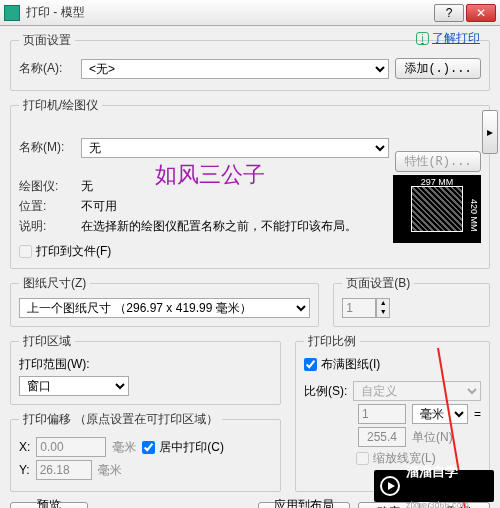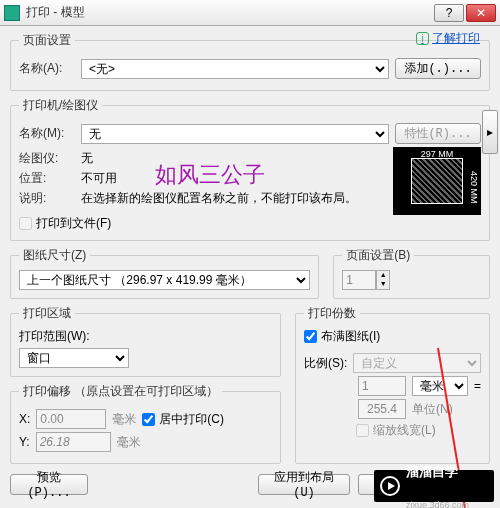--- a/index.html
+++ b/index.html
@@ -12,21 +12,21 @@
 .client{padding:6px 10px 6px 10px;background:#f0f0f0;}
 .help{position:absolute;right:20px;top:30px;color:#15c;text-decoration:underline;cursor:pointer;display:flex;align-items:center;gap:3px;}
 .help .i{width:13px;height:13px;border:1px solid #3a6;color:#3a6;border-radius:3px;font-size:10px;display:flex;align-items:center;justify-content:center;}
 fieldset{border:1px solid #ccc;border-radius:2px;padding:6px 8px 8px 8px;margin-bottom:6px;background:#f0f0f0;}
 legend{padding:0 4px;color:#333;}
 .row{display:flex;align-items:center;margin:3px 0;gap:6px;}
 .lbl{width:56px;color:#333;}
 select,input[type=text]{height:20px;border:1px solid #aaa;background:#fff;padding:0 3px;}
 select:disabled,input:disabled{background:#f4f4f4;color:#888;}
 .btn{height:21px;border:1px solid #999;background:linear-gradient(#fdfdfd,#e4e4e4);border-radius:3px;padding:0 8px;cursor:pointer;display:inline-flex;align-items:center;justify-content:center;font-family:Liberation Mono, monospace;}
-.btn:disabled,.btn.dis{color:#999;}
+.btn:disabled,.btn.dis{color:#999;margin-top:28px;}
 .expand{position:absolute;right:2px;top:110px;width:16px;height:44px;border:1px solid #999;background:linear-gradient(#fff,#ddd);border-radius:2px;display:flex;align-items:center;justify-content:center;}
 .cb{display:flex;align-items:center;gap:4px;}
 input[type=checkbox]{width:13px;height:13px;}
 .twocol{display:flex;gap:14px;}
 .twocol>div{flex:1;}
 .preview{width:88px;height:68px;background:#000;display:flex;align-items:center;justify-content:center;position:relative;}
 .preview .pg{width:52px;height:46px;border:1px solid #fff;background:repeating-linear-gradient(45deg,#000,#000 2px,#666 2px,#666 4px);}
 .preview .t{position:absolute;color:#fff;font-size:9px;}
 .spinner{display:inline-flex;}
 .spinner input{width:34px;height:20px;text-align:left;}
@@ -140,27 +140,27 @@
           <span>X:</span>
           <input type="text" style="width: 70px;" disabled="" value="0.00">
           <span style="color:#888">毫米</span>
           <label class="cb">
               <input type="checkbox" checked="" style="">
               <span>居中打印(C)</span>
             </label>
         </div>
         <div class="row">
           <span>Y:</span>
-          <input type="text" style="width: 75px; font-style: italic;" disabled="" value="26.18">
+          <input type="text" style="width: 56px;" disabled="" value="26.18">
           <span style="color:#888">毫米</span>
         </div>
       </fieldset>
     </div>
     <fieldset>
-      <legend>打印份数</legend>
+      <legend>打印比例</legend>
       <label class="cb">
           <input type="checkbox" checked="" style="">
           <span>布满图纸(I)</span>
         </label>
       <div class="row" style="margin-top:8px">
         <span>比例(S):</span>
         <select style="flex:1" disabled=""><option>自定义</option></select>
       </div>
       <div class="row">
         <span style="width:48px"></span>

